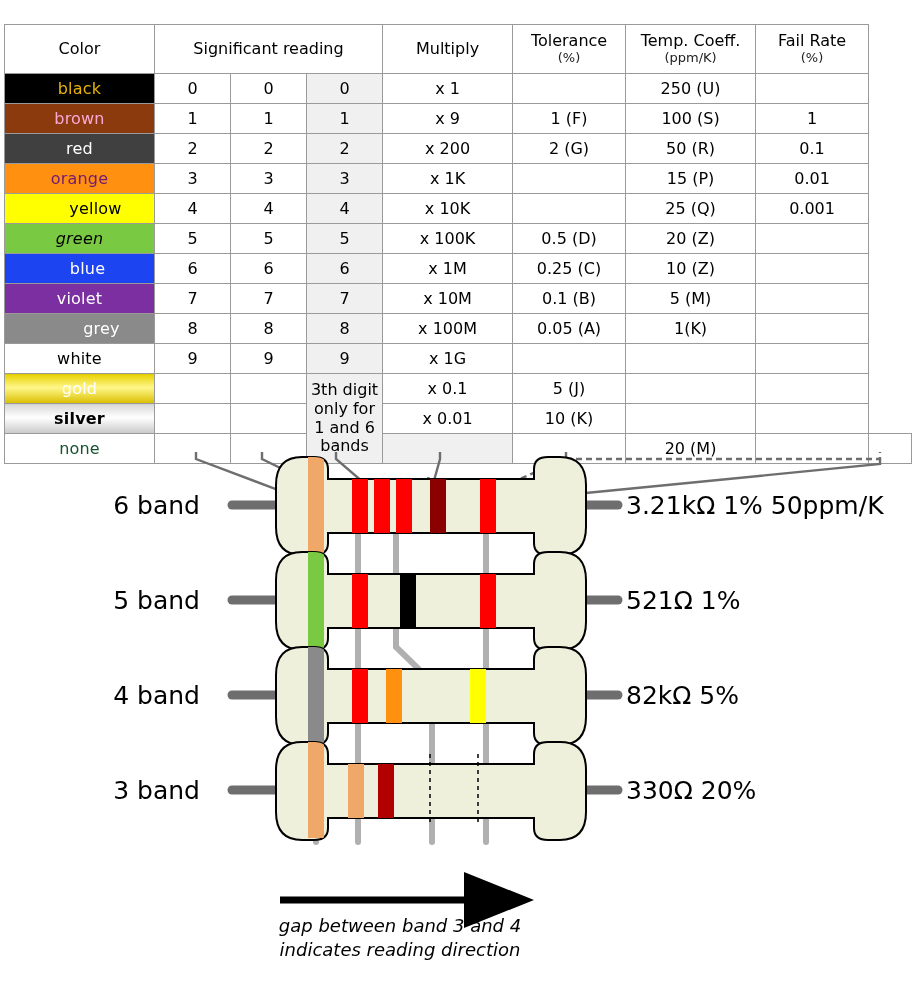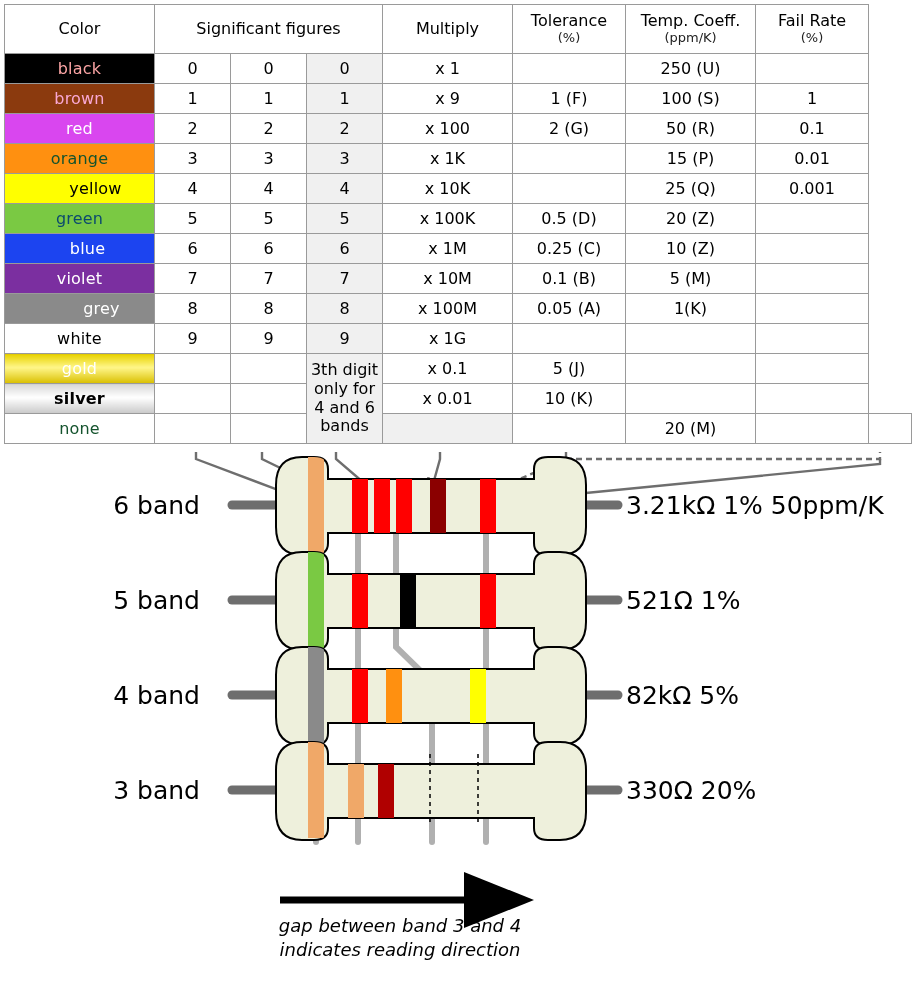--- a/index.html
+++ b/index.html
@@ -20,20 +20,21 @@
     position: absolute;
     left: 4px;
     top: 4px;
     width: 908px;
   }
   table.rescode {
     border-collapse: collapse;
     width: 908px;
     table-layout: fixed;
     background: #ffffff;
+    margin-top: 20px;
   }
   table.rescode th, table.rescode td {
     border: 1px solid #9a9a9a;
     font-size: 16px;
     text-align: center;
     padding: 0;
     height: 29px;
     font-weight: normal;
     color: #000;
   }
@@ -116,80 +117,80 @@
         <col class="col-dig">
         <col class="col-dig">
       <col class="col-mult">
         <col class="col-tol">
         <col class="col-temp">
         <col class="col-fail">
     </colgroup>
     <thead>
       <tr>
         <th><span>Color</span></th>
-        <th colspan="3"><span>Significant figures</span></th>
+        <th colspan="3"><span>Significant reading</span></th>
         <th><span>Multiply</span></th>
         <th><span>Tolerance</span><span class="sub">(%)</span></th>
         <th><span>Temp. Coeff.</span><span class="sub">(ppm/K)</span></th>
         <th><span>Fail Rate</span><span class="sub">(%)</span></th>
       </tr>
     </thead>
     <tbody id="table-body">
         <tr>
-          <td class="colorname" style="background: rgb(0, 0, 0); color: #fca5a5;"><span>black</span></td>
+          <td class="colorname" style="background: rgb(0, 0, 0); color: #eab308;"><span>black</span></td>
           <td class="dig">0</td>
           <td class="dig">0</td>
           <td class="dig dig3">0</td>
           <td class="mult">x 1</td>
           <td class="tol"></td>
           <td class="temp">250 (U)</td>
           <td class="fail"></td>
         </tr>
         <tr>
           <td class="colorname" style="background: rgb(139, 58, 14); color: #f9a8d4;"><span>brown</span></td>
           <td class="dig">1</td>
           <td class="dig">1</td>
           <td class="dig dig3">1</td>
           <td class="mult">x 9</td>
           <td class="tol">1 (F)</td>
           <td class="temp">100 (S)</td>
           <td class="fail">1</td>
         </tr>
         <tr>
-          <td class="colorname" style="background: #d946ef; color: rgb(255, 255, 255);"><span>red</span></td>
+          <td class="colorname" style="background: #404040; color: rgb(255, 255, 255);"><span>red</span></td>
           <td class="dig">2</td>
           <td class="dig">2</td>
           <td class="dig dig3">2</td>
-          <td class="mult">x 100</td>
+          <td class="mult">x 200</td>
           <td class="tol">2 (G)</td>
           <td class="temp">50 (R)</td>
           <td class="fail">0.1</td>
         </tr>
         <tr>
-          <td class="colorname" style="background: rgb(255, 144, 16); color: #14532d;"><span>orange</span></td>
+          <td class="colorname" style="background: rgb(255, 144, 16); color: #701a75;"><span>orange</span></td>
           <td class="dig">3</td>
           <td class="dig">3</td>
           <td class="dig dig3">3</td>
           <td class="mult">x 1K</td>
           <td class="tol"></td>
           <td class="temp">15 (P)</td>
           <td class="fail">0.01</td>
         </tr>
         <tr>
           <td class="colorname" style="background: rgb(255, 255, 0); color: rgb(0, 0, 0); padding-left: 32px;"><span>yellow</span></td>
           <td class="dig">4</td>
           <td class="dig">4</td>
           <td class="dig dig3">4</td>
           <td class="mult">x 10K</td>
           <td class="tol"></td>
           <td class="temp">25 (Q)</td>
           <td class="fail">0.001</td>
         </tr>
         <tr>
-          <td class="colorname" style="background: rgb(122, 201, 67); color: #0c4a6e;"><span>green</span></td>
+          <td class="colorname" style="background: rgb(122, 201, 67); color: #000000; font-style: italic;"><span>green</span></td>
           <td class="dig">5</td>
           <td class="dig">5</td>
           <td class="dig dig3">5</td>
           <td class="mult">x 100K</td>
           <td class="tol">0.5 (D)</td>
           <td class="temp">20 (Z)</td>
           <td class="fail"></td>
         </tr>
         <tr>
           <td class="colorname" style="background: rgb(28, 68, 240); color: rgb(255, 255, 255); padding-left: 16px;"><span>blue</span></td>
@@ -228,21 +229,21 @@
           <td class="dig dig3">9</td>
           <td class="mult">x 1G</td>
           <td class="tol"></td>
           <td class="temp"></td>
           <td class="fail"></td>
         </tr>
         <tr>
           <td class="colorname" style="background: linear-gradient(rgb(232, 210, 0) 0%, rgb(255, 246, 138) 45%, rgb(217, 191, 0) 100%); color: rgb(255, 255, 255);"><span>gold</span></td>
           <td class="dig"></td>
           <td class="dig"></td>
-          <td class="note3" rowspan="3">3th digit only for 4 and 6 bands</td>
+          <td class="note3" rowspan="3">3th digit only for 1 and 6 bands</td>
           <td class="mult">x 0.1</td>
           <td class="tol">5 (J)</td>
           <td class="temp"></td>
           <td class="fail"></td>
         </tr>
         <tr>
           <td class="colorname" style="background: linear-gradient(rgb(216, 216, 216) 0%, rgb(255, 255, 255) 45%, rgb(201, 201, 201) 100%); color: rgb(0, 0, 0); font-weight: bold;"><span>silver</span></td>
           <td class="dig"></td>
           <td class="dig"></td>
           <td class="mult">x 0.01</td>

